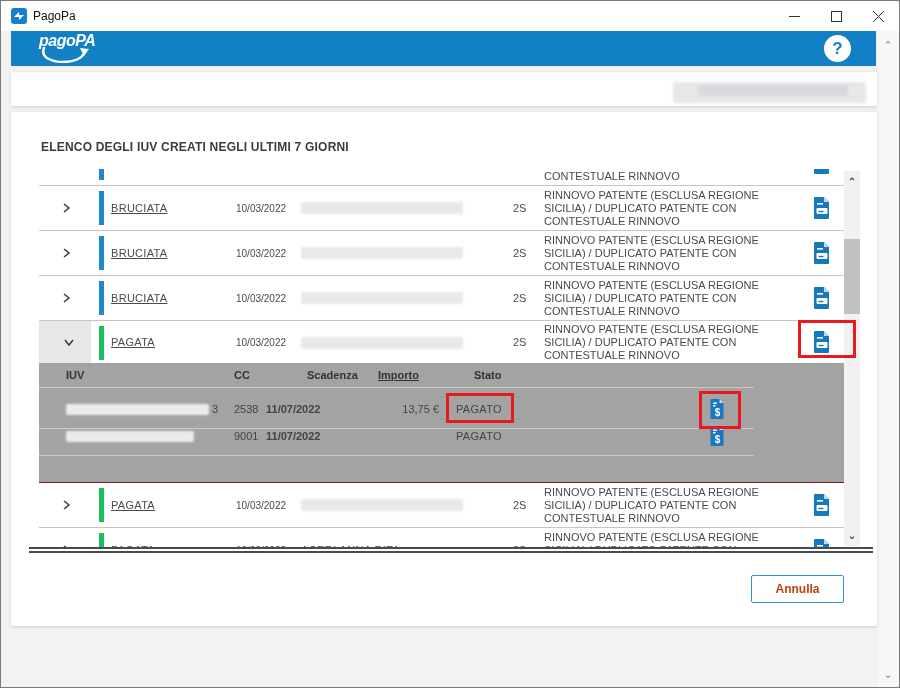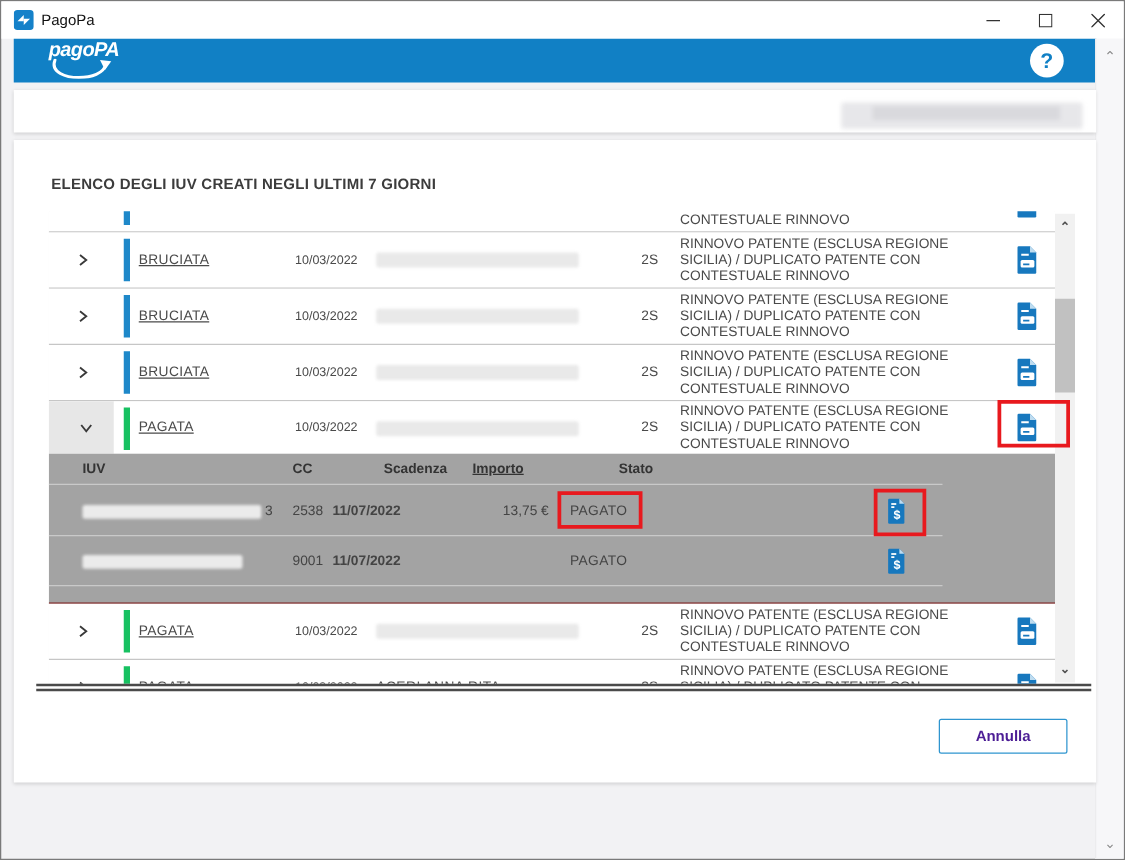--- a/index.html
+++ b/index.html
@@ -51,23 +51,23 @@
   .name-blur{position:absolute;left:262px;top:16px;width:162px;height:12px;background:#e9e9e9;filter:blur(1.3px);border-radius:2px;}
   .name-clip{position:absolute;left:262px;top:0;height:100%;display:flex;align-items:center;font-size:11px;color:#4a4a4a;letter-spacing:0.4px;}
   .code{position:absolute;left:474px;top:0;height:100%;display:flex;align-items:center;font-size:11px;color:#4a4a4a;}
   .desc{position:absolute;left:505px;top:0;height:100%;display:flex;align-items:center;font-size:11px;line-height:13px;color:#4a4a4a;width:258px;}
   .doc-btn{position:absolute;left:770px;top:0;height:100%;width:26px;display:flex;align-items:center;justify-content:center;cursor:pointer;}
 
   
   .subblock{position:relative;height:120px;background:#a3a3a3;border-bottom:1px solid #7f1d1d;}
   .subhead{position:absolute;left:0;top:0;width:715px;height:25px;border-bottom:1px solid #c9c9c9;}
   .subhead span{position:absolute;top:6px;font-size:11px;font-weight:bold;color:#333;}
-  .sh-iuv{left:27px;} .sh-cc{left:195px;} .sh-scad{left:240px;margin-left:28px;} .sh-imp{left:339px;text-decoration:underline;} .sh-stato{left:456px;text-align:center;}
+  .sh-iuv{left:27px;} .sh-cc{left:195px;} .sh-scad{left:240px;margin-left:28px;} .sh-imp{left:339px;text-decoration:underline;} .sh-stato{left:435px;text-align:center;}
   .subrow{position:absolute;left:0;width:715px;height:40px;border-bottom:1px solid #c9c9c9;}
-  .subrow.r1{top:26px;} .subrow.r2{top:66px;}
+  .subrow.r1{top:26px;} .subrow.r2{top:53px;}
   .iuv-blur{position:absolute;left:27px;top:15px;width:143px;height:11px;background:#ebebeb;filter:blur(1.3px);border-radius:2px;}
   .iuv-blur.short{width:128px;}
   .sub-val{position:absolute;top:0;height:100%;display:flex;align-items:center;font-size:11px;color:#444;}
   .sv-suffix{left:173px;} .sv-cc{left:195px;} .sv-scad{left:227px;font-weight:bold;} .sv-imp{left:330px;width:70px;justify-content:flex-end;} .sv-stato{left:417px;letter-spacing:0.3px;}
   .dollar-btn{position:absolute;left:665px;top:8px;width:26px;height:24px;display:flex;align-items:center;justify-content:center;cursor:pointer;}
 
   
   .inner-scroll{position:absolute;left:843px;top:170px;width:16px;height:375px;background:#f1f1f1;}
   .inner-scroll .arrow{position:absolute;left:0;width:100%;text-align:center;color:#505050;font-size:10px;font-weight:bold;}
   .inner-scroll .arrow.up{top:5px;}
@@ -75,21 +75,21 @@
   .inner-thumb{position:absolute;left:0;top:68px;width:16px;height:75px;background:#c1c1c1;}
 
   
   .red-box{position:absolute;border:3px solid #e8191e;background:transparent;pointer-events:none;}
   .rb-rowicon{left:797px;top:319px;width:58px;height:38px;}
   .rb-pagato{left:445px;top:392px;width:68px;height:30px;}
   .rb-dollar{left:698px;top:390px;width:42px;height:38px;}
 
   
   .dark-line{position:absolute;left:28px;top:546px;width:844px;height:6px;border-top:2px solid #4a4a4a;border-bottom:2px solid #4a4a4a;}
-  .annulla{position:absolute;left:750px;top:574px;width:103px;height:28px;background:#fff;border:1px solid #2f95cf;border-radius:2px;color:#4c1d95;font-weight:bold;font-size:12px;font-family:"Liberation Sans",sans-serif;cursor:pointer;}
+  .annulla{position:absolute;left:750px;top:574px;width:93px;height:28px;background:#fff;border:1px solid #2f95cf;border-radius:2px;color:#c2410c;font-weight:bold;font-size:12px;font-family:"Liberation Sans",sans-serif;cursor:pointer;}
 </style>
 </head>
 <body>
 
 <div class="window">
 
   <div class="titlebar">
     <span class="app-icon">
       <svg width="16" height="16" viewBox="0 0 16 16">
           <rect x="0" y="0" width="16" height="16" rx="3" fill="#1581c9"></rect>

